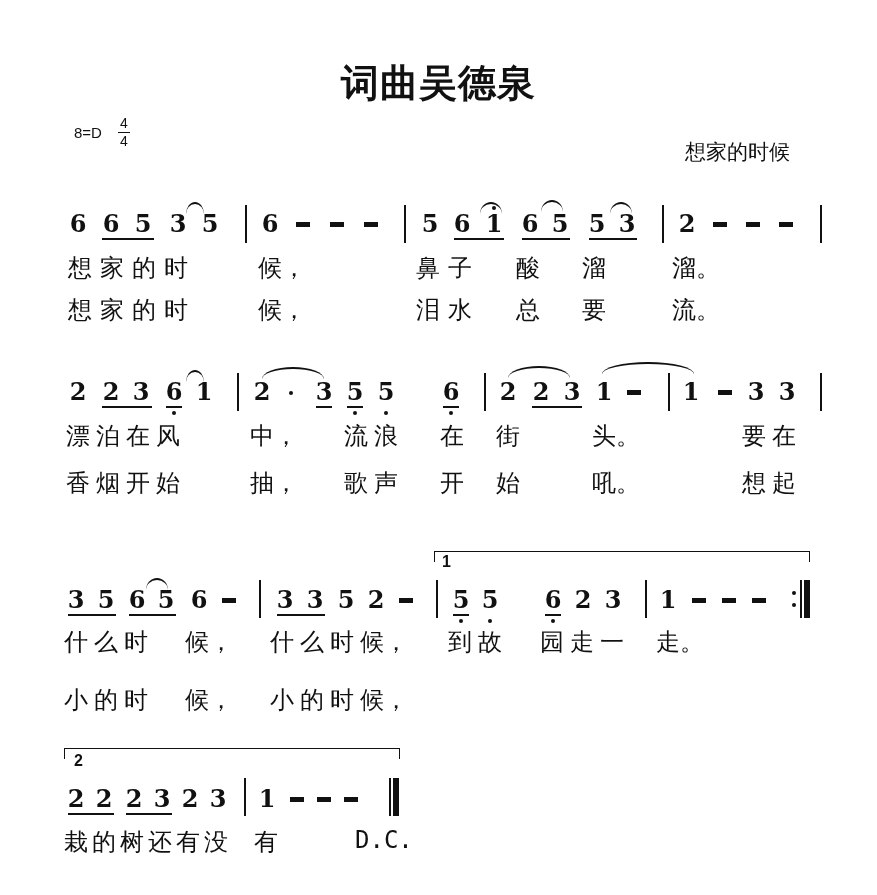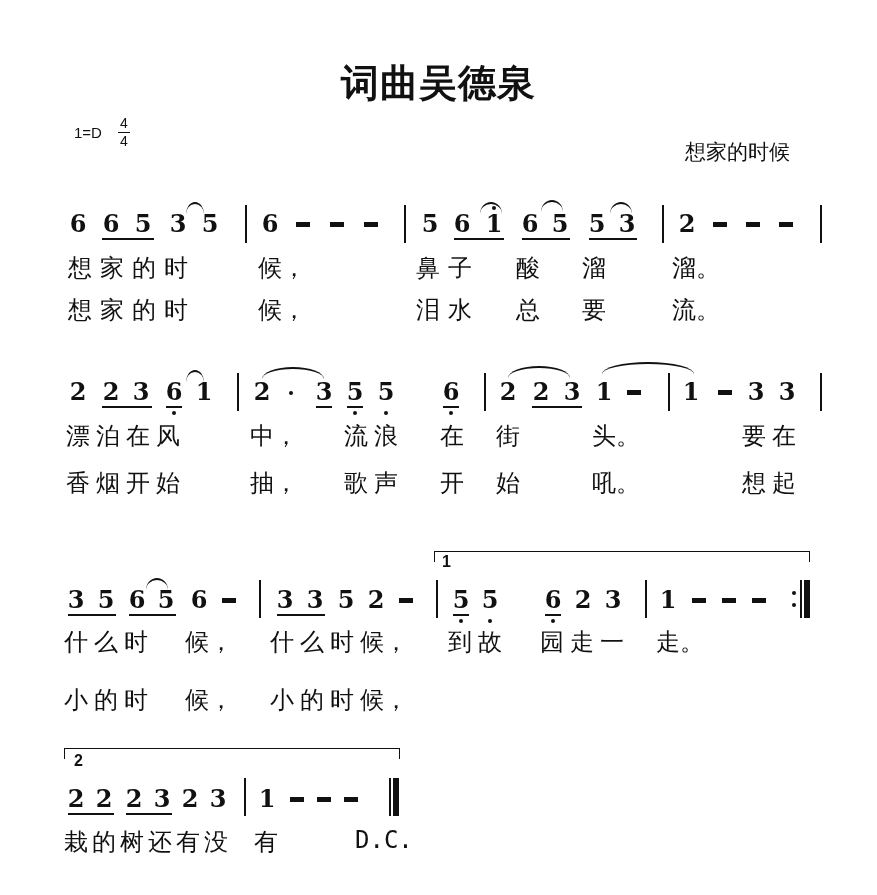--- a/index.html
+++ b/index.html
@@ -23,21 +23,21 @@
   .thick { position:absolute; width:6px; background:#111; }
   .rdot { position:absolute; width:4px; height:4px; border-radius:50%; background:#111; }
   .volta { position:absolute; border-top:1.5px solid #111; border-left:1.5px solid #111; border-right:1.5px solid #111; height:10px; }
   .voltanum { position:absolute; font-family:"Liberation Sans", sans-serif; font-weight:bold; font-size:16px; }
   .dc { position:absolute; font-family:"DejaVu Sans Mono", monospace; font-size:24px; }
 </style>
 </head>
 <body>
 
 <div class="abs title">词曲吴德泉</div>
-<div class="abs key">1=D</div>
+<div class="abs key">8=D</div>
 <div class="abs timesig">
   <div>4</div>
   <div class="line"></div>
   <div>4</div>
 </div>
 <div class="abs author">想家的时候</div>
 
 <div>
   <span class="note" style="left:68px;top:210px">6</span>
   <span class="note" style="left:101px;top:210px">6</span>

